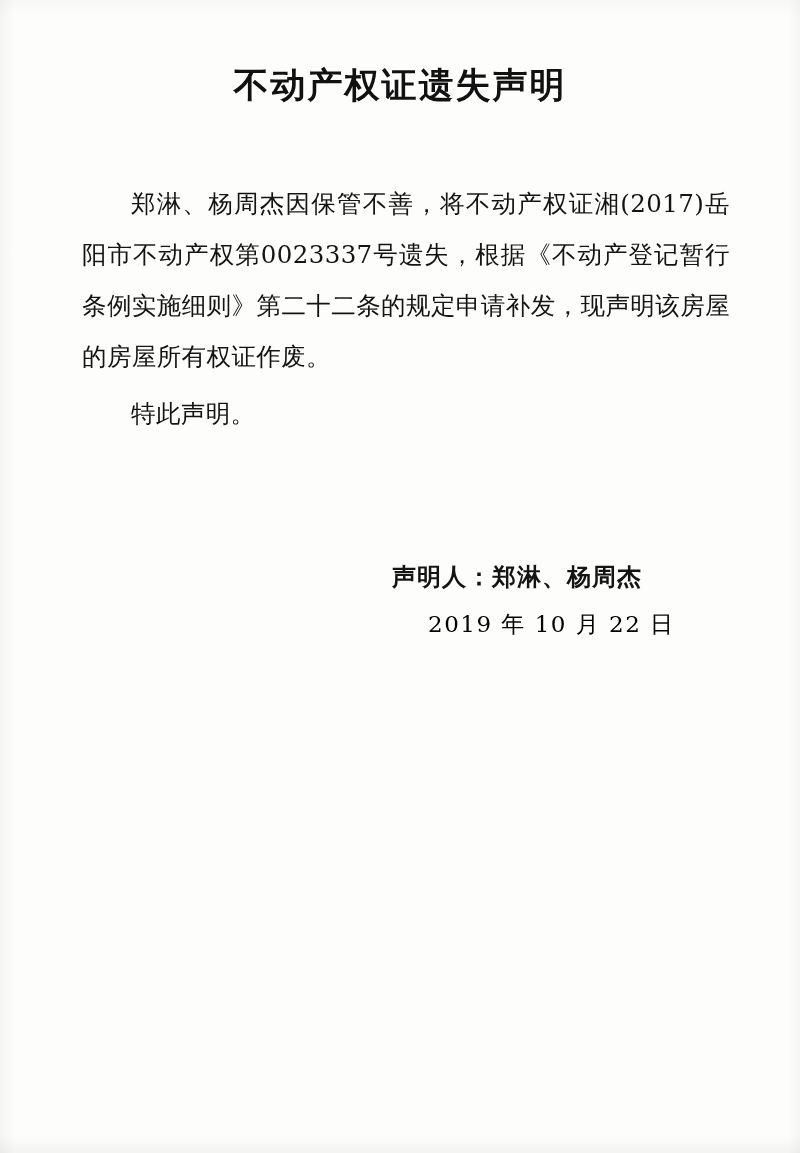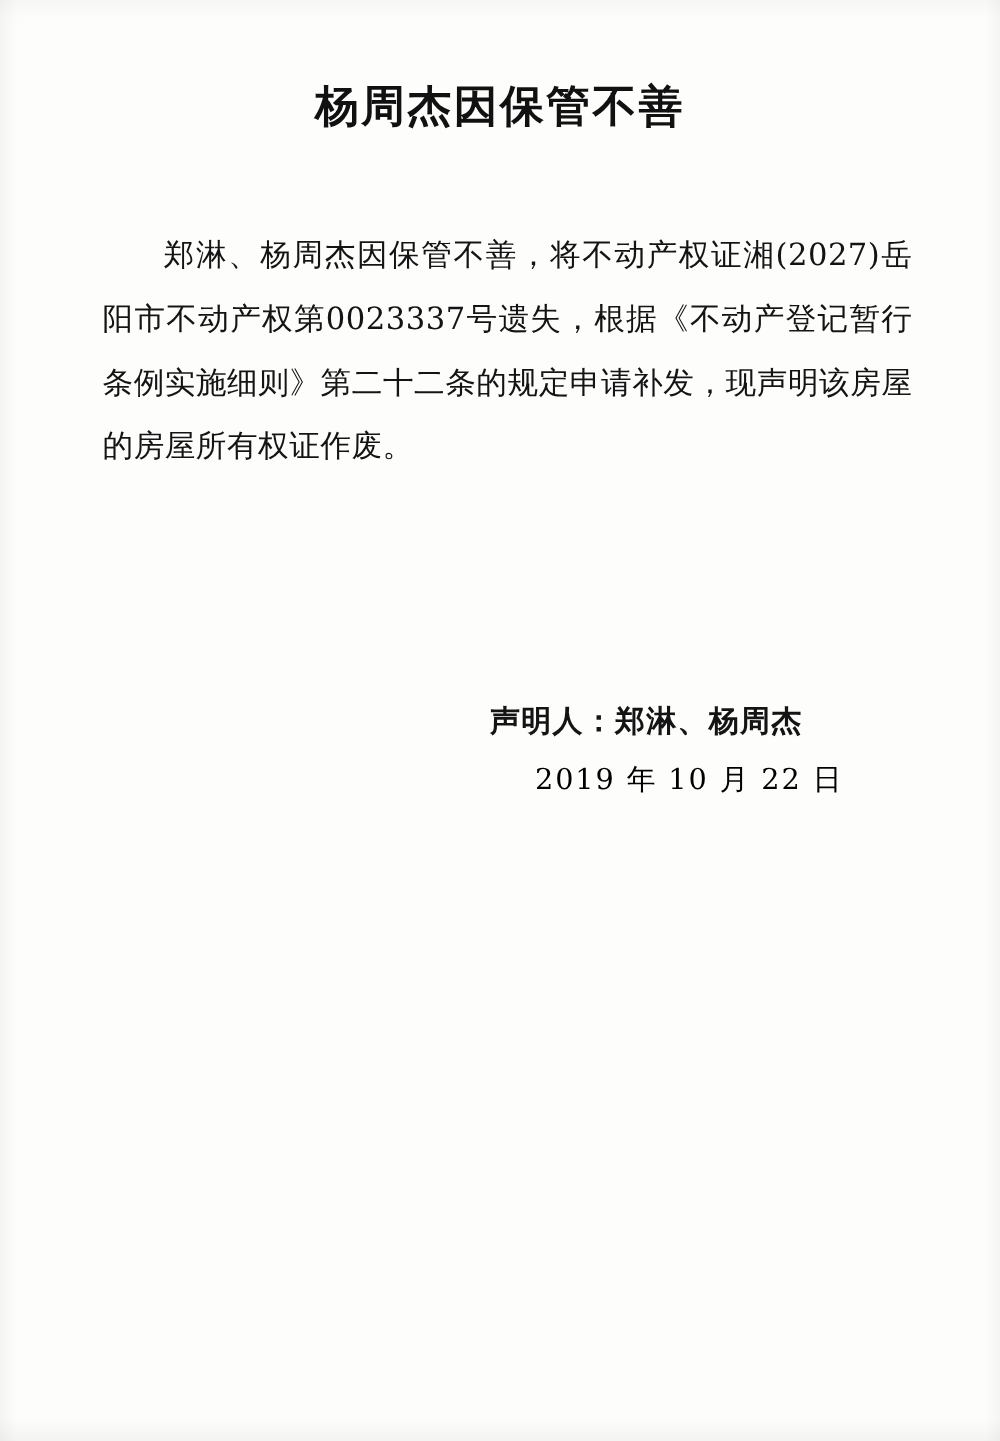--- a/index.html
+++ b/index.html
@@ -87,24 +87,25 @@
     color: #000000;
     padding-left: 428px;
     letter-spacing: 1.5px;
   }
 </style>
 </head>
 <body>
 
 <div class="page">
 
-  <div class="doc-title">杨周杰因保管不善</div>
+  <div class="doc-title">不动产权证遗失声明</div>
 
   <div class="body-block">
-    <div class="para indent">郑淋、杨周杰因保管不善，将不动产权证湘(2027)岳阳市不动产权第0023337号遗失，根据《不动产登记暂行条例实施细则》第二十二条的规定申请补发，现声明该房屋的房屋所有权证作废。</div>
+    <div class="para indent">郑淋、杨周杰因保管不善，将不动产权证湘(2017)岳阳市不动产权第0023337号遗失，根据《不动产登记暂行条例实施细则》第二十二条的规定申请补发，现声明该房屋的房屋所有权证作废。</div>
+    <div class="para indent">特此声明。</div>
   </div>
 
   <div class="signature-block">
     <div class="sign-line">声明人：郑淋、杨周杰</div>
     <div class="sign-date">2019 年 10 月 22 日</div>
   </div>
 
 </div>
 
 </body></html>

